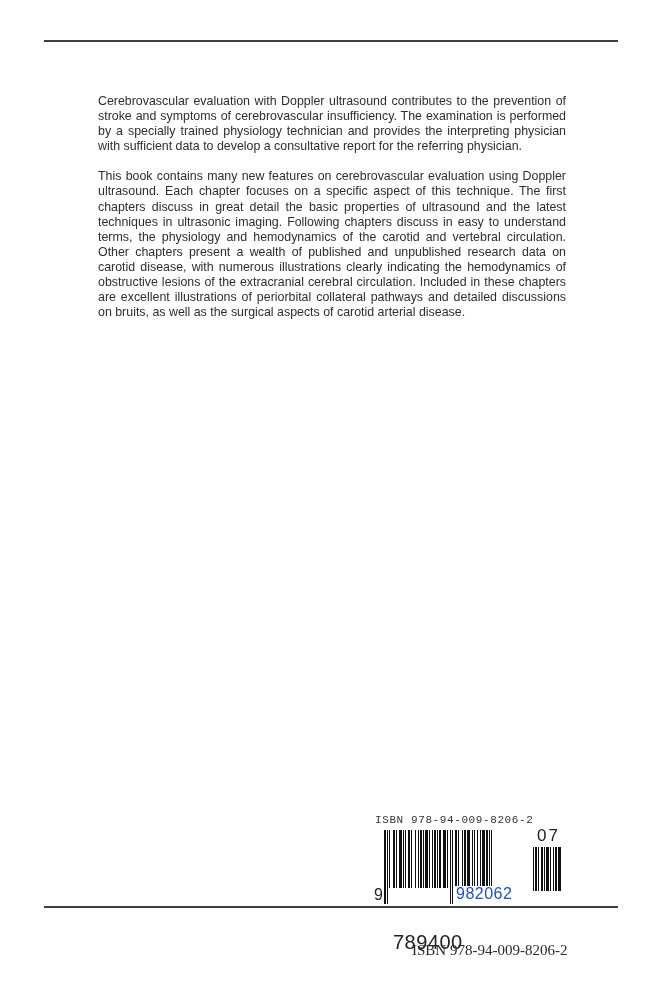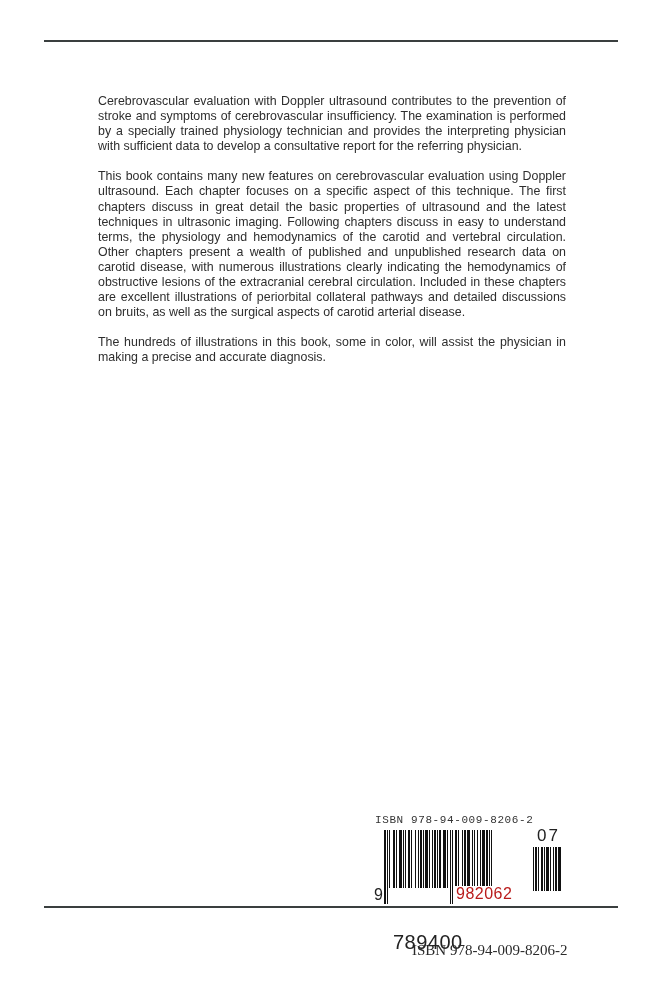--- a/index.html
+++ b/index.html
@@ -27,37 +27,36 @@
   .addon { position: absolute; left: 533px; top: 847px; height: 44px; width: 34px; }
   .bar { position: absolute; top: 0; background: #111; }
   .digit-first {
     position: absolute; left: 374px; top: 886px; font-size: 16px; color: #222;
   }
   .digits-left {
     position: absolute; left: 392px; top: 934px; font-size: 20px; letter-spacing: 0.5px; color: #222;
     background: #fff; padding: 0 1px; line-height: 16px;
   }
   .digits-right {
-    position: absolute; left: 455px; top: 886px; font-size: 16px; letter-spacing: 0.5px; color: #b91c1c;
+    position: absolute; left: 455px; top: 886px; font-size: 16px; letter-spacing: 0.5px; color: #1d4ed8;
     background: #fff; padding: 0 1px; line-height: 16px;
   }
   .isbn-footer {
     position: absolute; left: 412px; top: 942px;
     font-family: "Liberation Serif", serif; font-size: 15px; color: #2a2a2a;
   }
 </style>
 </head>
 <body>
 
 <div class="rule top"></div>
 
 <div class="body-text">
   <p>Cerebrovascular evaluation with Doppler ultrasound contributes to the prevention of stroke and symptoms of cerebrovascular insufficiency. The examination is performed by a specially trained physiology technician and provides the interpreting physician with sufficient data to develop a consultative report for the referring physician.</p>
   <p>This book contains many new features on cerebrovascular evaluation using Doppler ultrasound. Each chapter focuses on a specific aspect of this technique. The first chapters discuss in great detail the basic properties of ultrasound and the latest techniques in ultrasonic imaging. Following chapters discuss in easy to understand terms, the physiology and hemodynamics of the carotid and vertebral circulation. Other chapters present a wealth of published and unpublished research data on carotid disease, with numerous illustrations clearly indicating the hemodynamics of obstructive lesions of the extracranial cerebral circulation. Included in these chapters are excellent illustrations of periorbital collateral pathways and detailed discussions on bruits, as well as the surgical aspects of carotid arterial disease.</p>
-  <p>The hundreds of illustrations in this book, some in color, will assist the physician in making a precise and accurate diagnosis.</p>
 </div>
 
 <div>
   <div class="isbn-label">ISBN 978-94-009-8206-2</div>
   <div class="addon-digits">07</div>
   <div class="barcode" id="main-bars">
       <div class="bar" style="left: 0px; width: 2px; height: 74px;"></div>
       <div class="bar" style="left: 3px; width: 1px; height: 74px;"></div>
       <div class="bar" style="left: 5px; width: 1px; height: 58px;"></div>
       <div class="bar" style="left: 9px; width: 2px; height: 58px;"></div>

